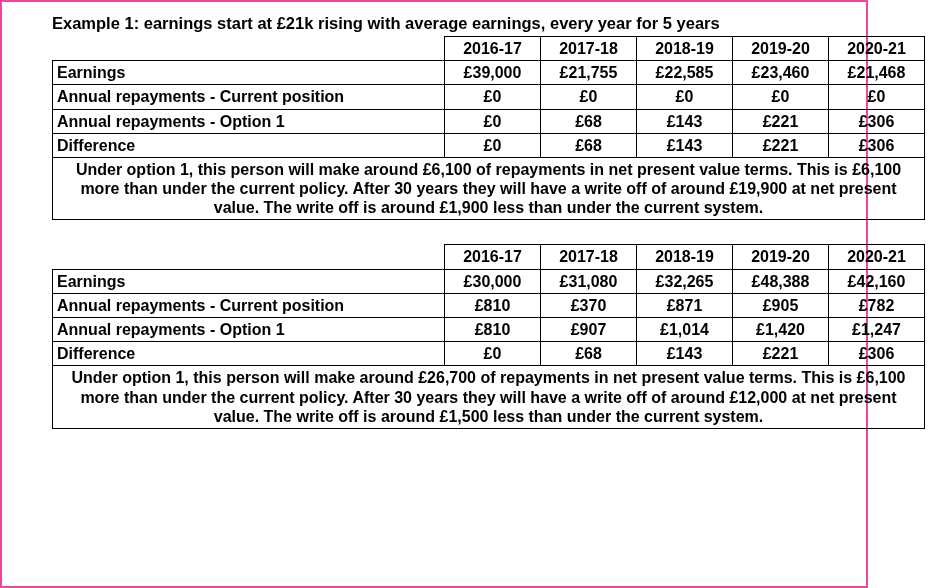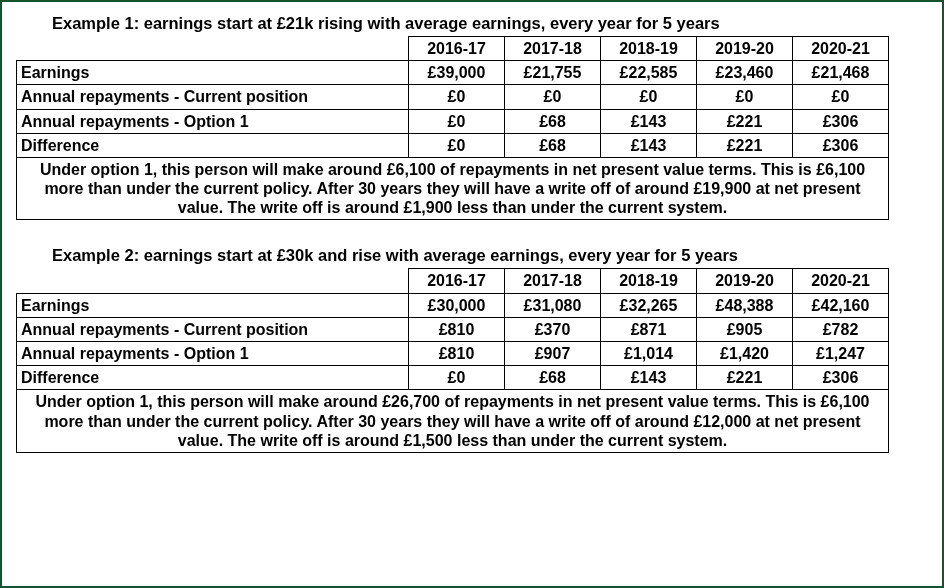--- a/index.html
+++ b/index.html
@@ -9,39 +9,40 @@
   }
   body {
     width: 944px;
     height: 588px;
     font-family: "Liberation Sans", sans-serif;
     color: #000000;
     overflow: hidden;
   }
   .page {
     position: relative;
-    width: 944px;
+    width: 868px;
     height: 588px;
     box-sizing: border-box;
-    border: 2px solid #14532d;
+    border: 2px solid #ec4899;
     padding: 10px 14px 0 14px;
   }
   .example-block {
     margin-bottom: 10px;
   }
   .example-title {
     font-size: 16.5px;
     font-weight: bold;
     line-height: 1.15;
     padding: 2px 0 3px 36px;
     white-space: nowrap;
   }
   table.ex-table {
     border-collapse: collapse;
     width: 872px;
+    margin-left: 36px;
     table-layout: fixed;
   }
   table.ex-table td, table.ex-table th {
     border: 1.5px solid #000000;
     font-size: 16px;
     padding: 2px 4px;
     text-align: center;
     font-weight: bold;
     line-height: 1.2;
     height: 24px;
@@ -143,21 +144,20 @@
         <tr class="note-row">
           <td colspan="6">Under option 1, this person will make around £6,100 of repayments in net present value terms. This is £6,100 more than under the current policy. After 30 years they will have a write off of around £19,900 at net present value. The write off is around £1,900 less than under the current system.</td>
         </tr>
       </tbody>
     </table>
   </div>
 
   <div class="spacer"></div>
 
   <div class="example-block">
-    <div class="example-title">Example 2: earnings start at £30k and rise with average earnings, every year for 5 years</div>
 
     <table class="ex-table ex2">
       <colgroup>
         <col class="c-label">
           <col class="c-year">
           <col class="c-year">
           <col class="c-year">
           <col class="c-year">
           <col class="c-year">
       </colgroup>

